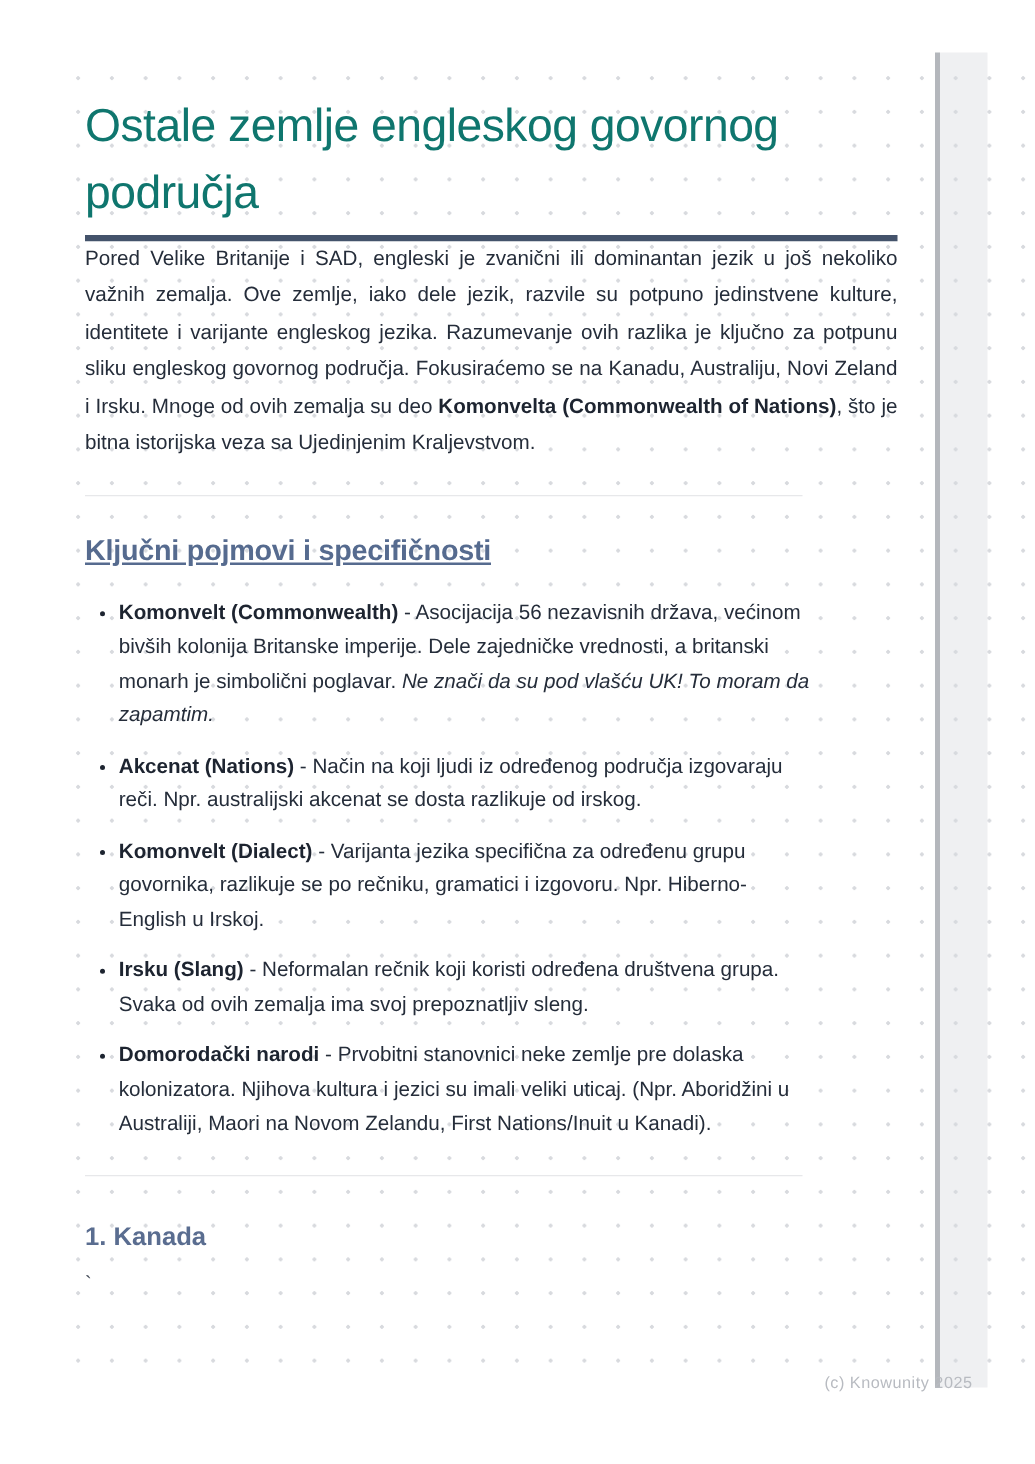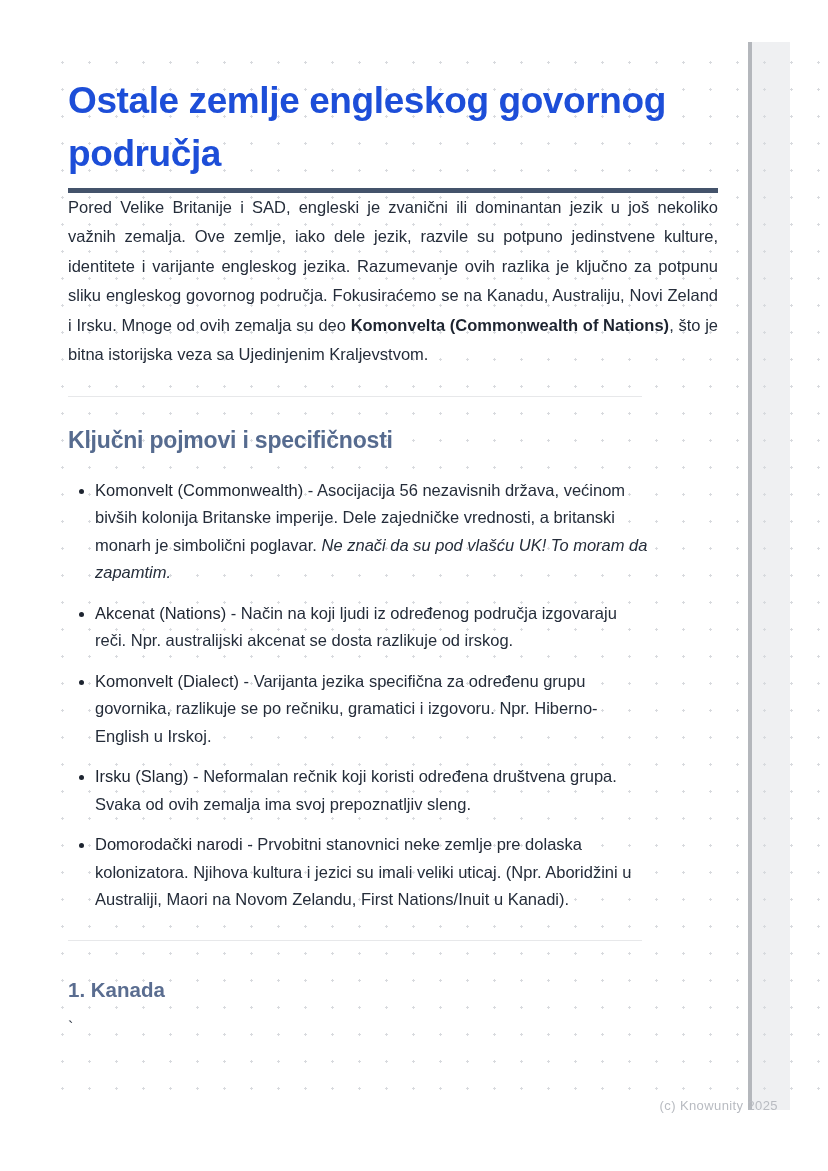--- a/index.html
+++ b/index.html
@@ -39,40 +39,40 @@
   .content {
     position: absolute;
     left: 68px; top: 0;
     width: 650px;
   }
 
   h1.doc-title {
     margin-top: 74px;
     font-size: 37px;
     line-height: 53px;
-    font-weight: 700;
+    font-weight: 400;
     letter-spacing: -0.4px;
-    color: #1d4ed8;
+    color: #0f766e;
   }
   .title-rule {
     margin-top: 8px;
     width: 650px; height: 4.5px;
     background: #44536b;
     border: none;
   }
 
   h2.section-heading {
     font-size: 23px;
     line-height: 30px;
     font-weight: 700;
     letter-spacing: -0.2px;
     color: #566b8f;
   }
   h2.h-intro   { margin-top: 38px; }
-  h2.h-terms   { margin-top: 28px; }
+  h2.h-terms   { margin-top: 28px; text-decoration: underline; }
   h2.h-details { margin-top: 30px; }
 
   p.intro-paragraph {
     font-size: 16.5px;
     line-height: 29.5px;
     color: #252d3a;
     text-align: justify;
   }
   p.intro-paragraph strong { font-weight: 700; color: #1d2430; }
 
@@ -90,21 +90,21 @@
     list-style: disc;
     color: #252d3a;
   }
   ul.terms-list li {
     font-size: 16.5px;
     line-height: 27.5px;
     margin-bottom: 13px;
     text-align: left;
   }
   ul.terms-list li::marker { color: #1d2430; font-size: 15px; }
-  ul.terms-list strong { font-weight: 400; color: #1d2430; }
+  ul.terms-list strong { font-weight: 700; color: #1d2430; }
   ul.terms-list em { font-style: italic; }
 
   h3.sub-heading {
     margin-top: 36px;
     font-size: 20.5px;
     line-height: 26px;
     font-weight: 600;
     color: #5a6d90;
   }
 

